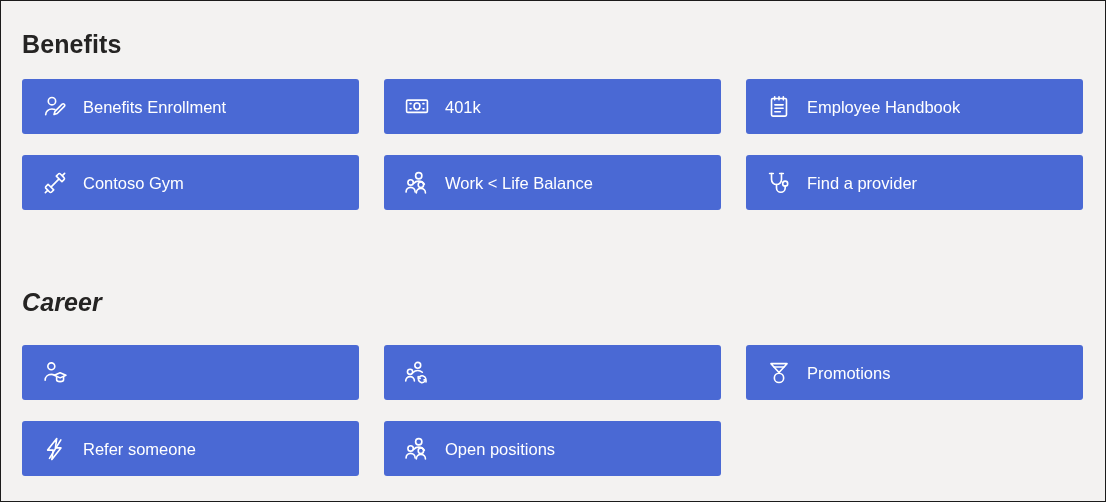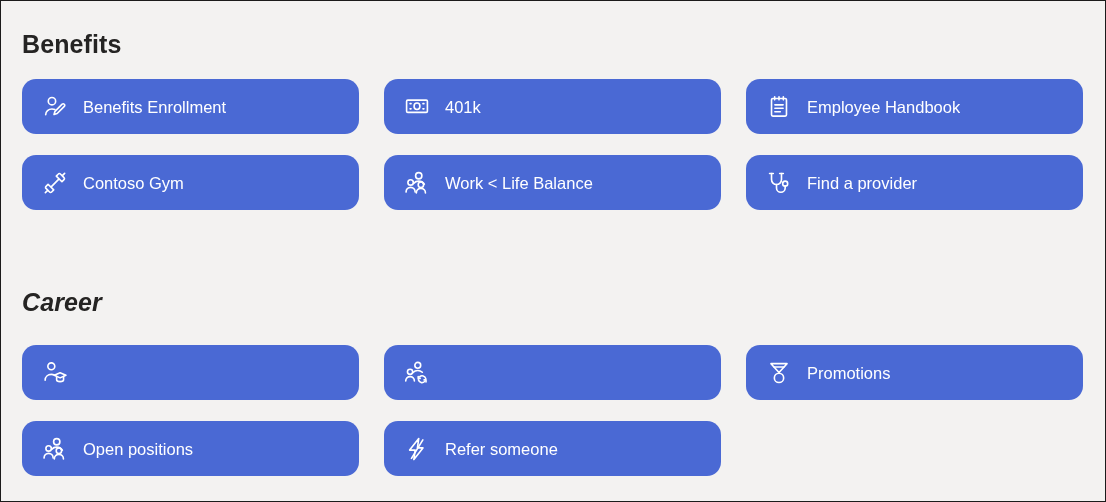--- a/index.html
+++ b/index.html
@@ -57,21 +57,21 @@
     row-gap: 21px;
   }
   #section-benefits .tile-grid { top: 78px; }
   #section-career  .tile-grid { top: 78px; }
 
   .tile {
     display: flex;
     align-items: center;
     box-sizing: border-box;
     background: #4a69d4;
-    border-radius: 14px;
+    border-radius: 3px;
     padding: 0 0 0 20px;
     border: none;
     cursor: pointer;
     text-align: right;
     font-family: inherit;
     overflow: hidden;
   }
 
   .tile-icon {
     flex: 0 0 auto;
@@ -210,35 +210,35 @@
               <path d="M4.6 3.4h14.8l-7.4 8.1z"></path>
               <path d="M7.4 6.5h9.2"></path>
               <circle cx="12" cy="16.5" r="4.3"></circle>
             </svg>
           </span>
           <span class="tile-label">Promotions</span>
         </button>
         <button class="tile" type="button">
           <span class="tile-icon">
             <svg viewBox="0 0 24 24">
+              <path d="M13.6 2.3 5.2 13h5.1l-1.2 8.7 8.4-10.7h-5.1z"></path>
+              <path d="M17.4 3.6 6.9 20.6"></path>
+            </svg>
+          </span>
+          <span class="tile-label">Refer someone</span>
+        </button>
+        <button class="tile" type="button">
+          <span class="tile-icon">
+            <svg viewBox="0 0 24 24">
               <circle cx="13.6" cy="5.3" r="2.9"></circle>
               <path d="M8.9 12.3c1.2-1.3 2.9-2 4.7-2 2.2 0 4.1 1.1 5.2 2.8"></path>
               <circle cx="6.1" cy="11.5" r="2.5"></circle>
               <path d="M1.9 20.4c0-2.6 1.9-4.4 4.2-4.4s4.2 1.8 4.2 4.4"></path>
               <circle cx="15.6" cy="13.6" r="2.5"></circle>
               <path d="M11.4 21.2c0-2.5 1.9-4.2 4.2-4.2s4.2 1.7 4.2 4.2"></path>
             </svg>
           </span>
           <span class="tile-label">Open positions</span>
         </button>
-        <button class="tile" type="button">
-          <span class="tile-icon">
-            <svg viewBox="0 0 24 24">
-              <path d="M13.6 2.3 5.2 13h5.1l-1.2 8.7 8.4-10.7h-5.1z"></path>
-              <path d="M17.4 3.6 6.9 20.6"></path>
-            </svg>
-          </span>
-          <span class="tile-label">Refer someone</span>
-        </button>
       </div>
   </section>
 
 </div>
 
 </body></html>

